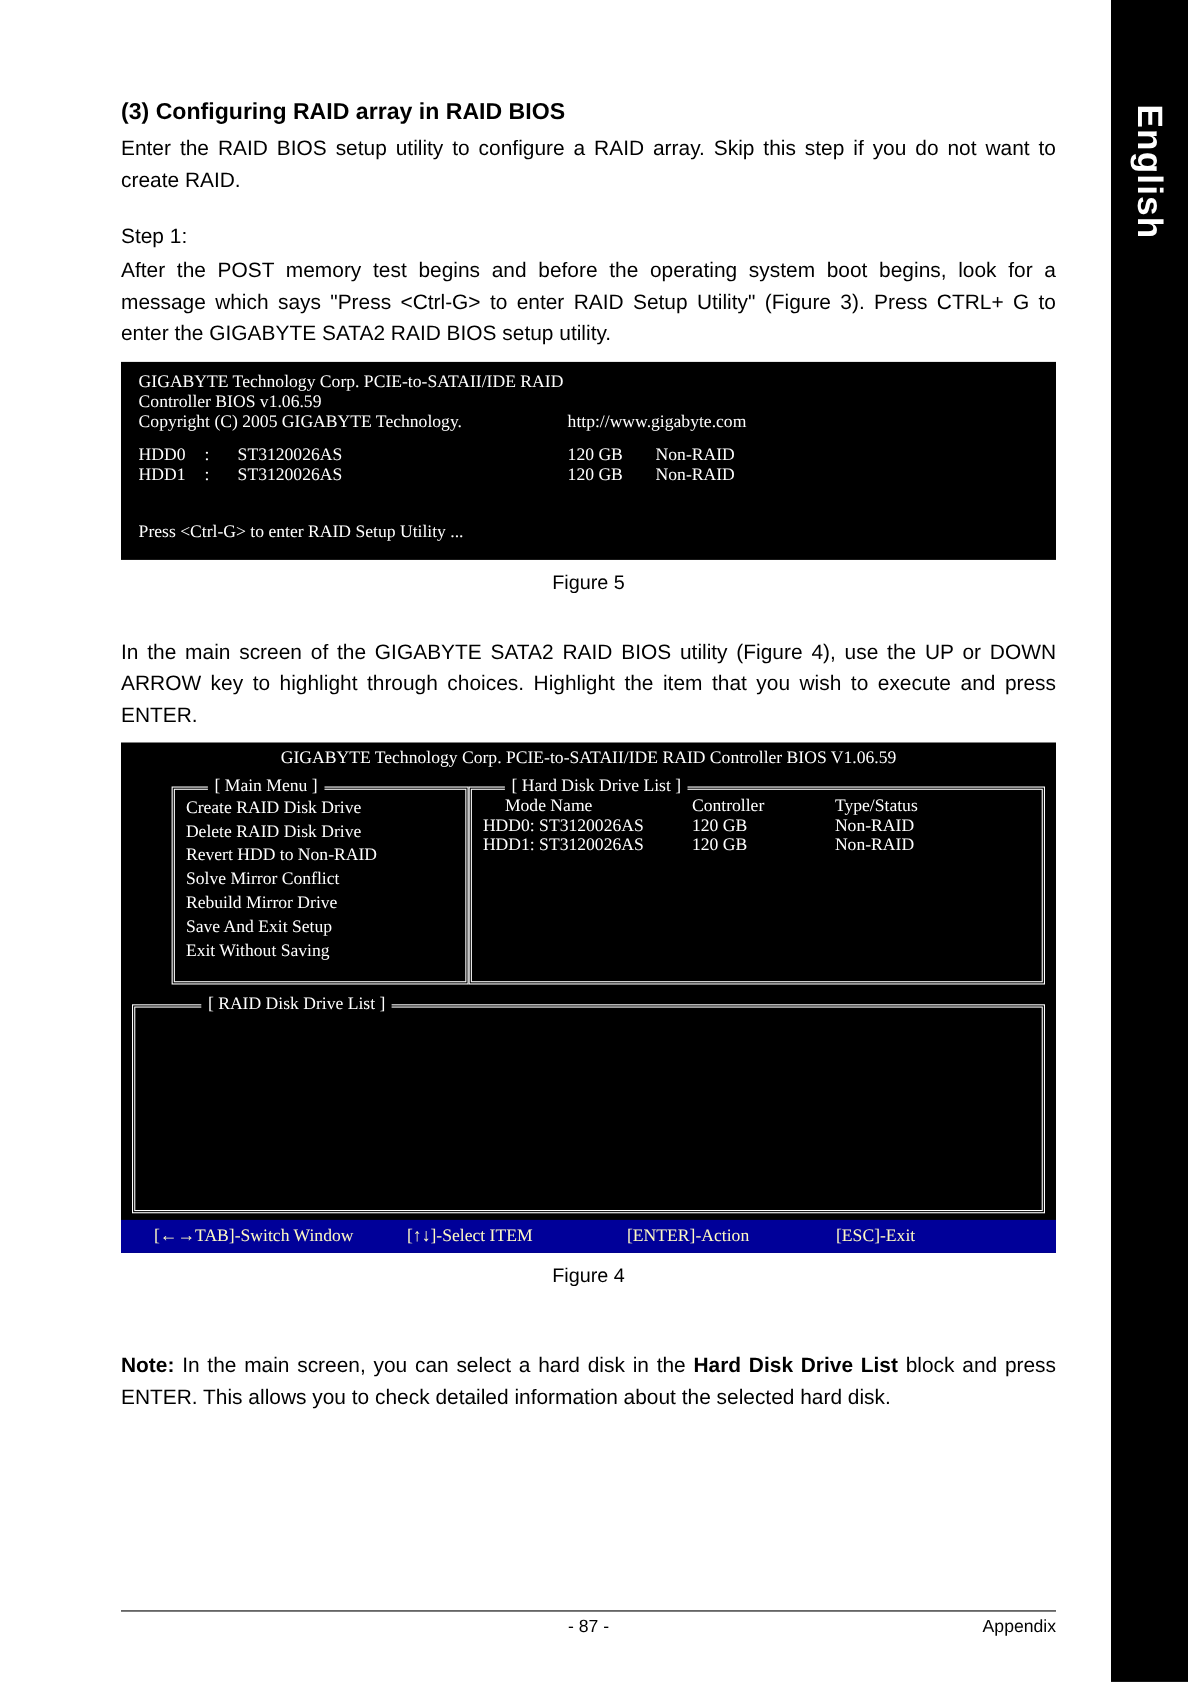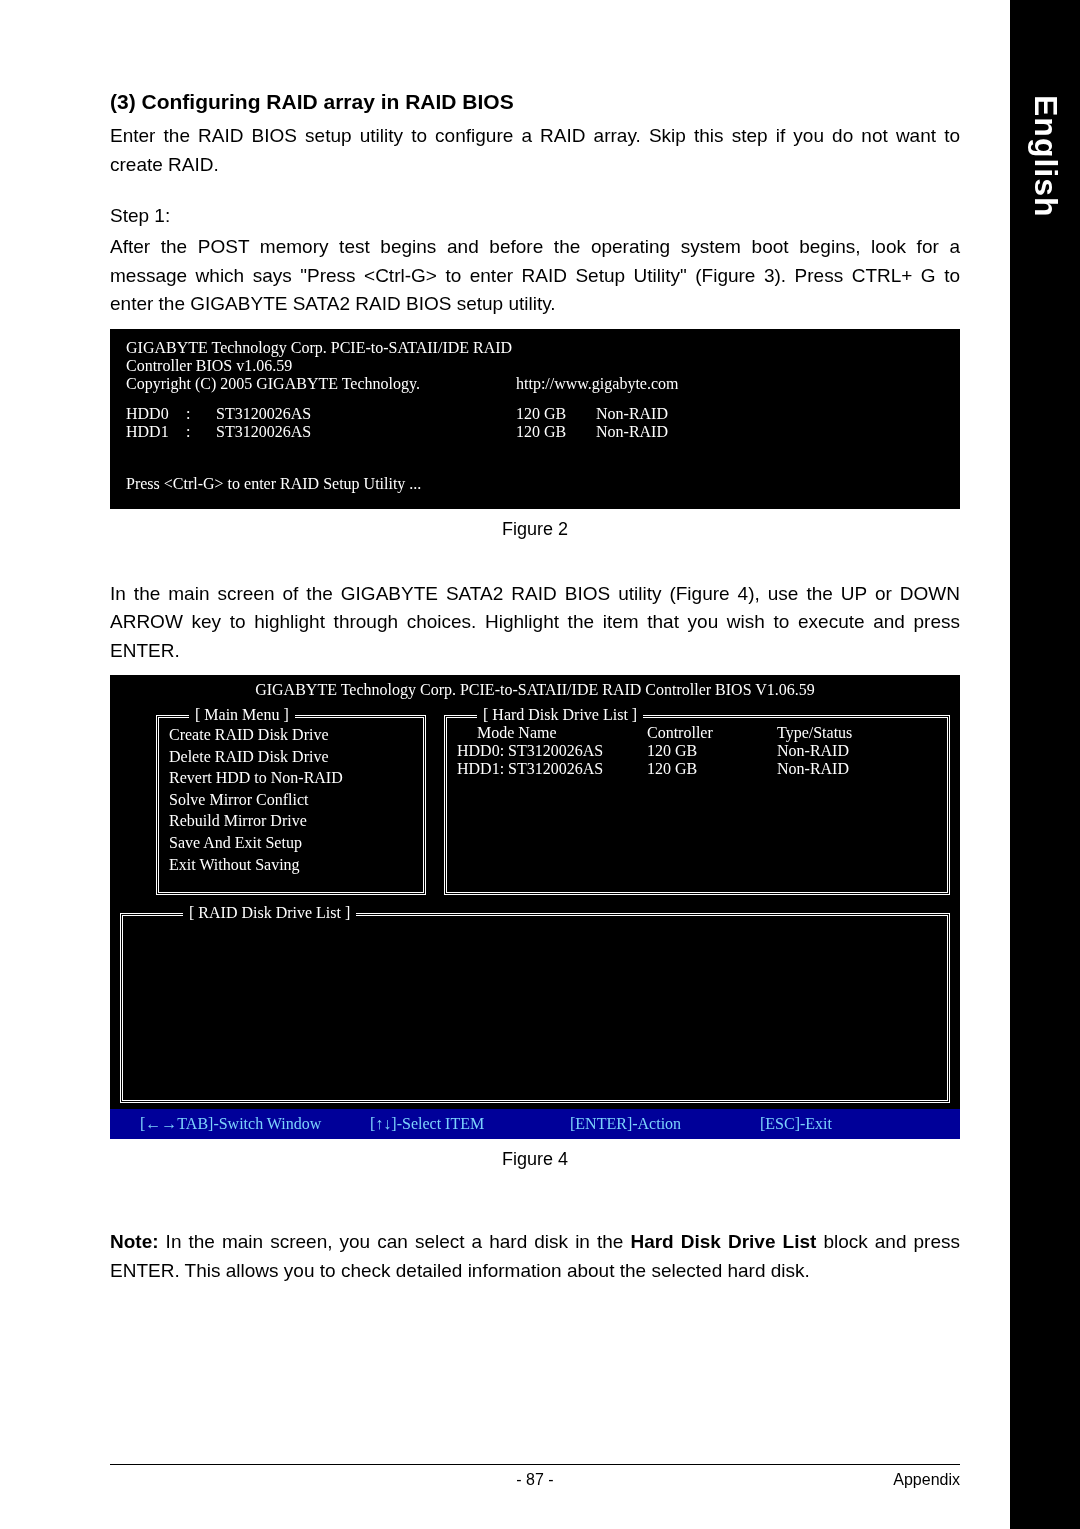--- a/index.html
+++ b/index.html
@@ -81,21 +81,21 @@
     }
     .bios-box2 {
       background: #000;
       color: #fff;
       font-family: "Times New Roman", serif;
       font-size: 16px;
       padding: 6px 10px 0 10px;
       margin-top: 10px;
     }
     .bios-box2-header { text-align: center; margin-bottom: 6px; }
-    .bios-panels-row { display: flex; gap: 18px; padding-left: 36px; }
+    .bios-panels-row { display: flex; gap: 0; padding-left: 36px; }
     .fieldset {
       border: 3px double #fff;
       padding: 6px 10px 10px 10px;
       position: relative;
       margin-top: 10px;
     }
     .fieldset-legend {
       position: absolute;
       top: -12px;
       background: #000;
@@ -106,21 +106,21 @@
     .hdd-list-panel { flex: 1; height: 180px; }
     .menu-item { line-height: 1.35; }
     .hdd-list-content { display: flex; }
     .hdd-c1 { width: 190px; }
     .hdd-c2 { width: 130px; }
     .hdd-c3 { flex: 1; text-align: left; }
     .raid-list-panel { margin-top: 18px; height: 190px; width: 100%; }
     .raid-list-panel .fieldset-legend { left: 60px; }
     .bios-footer {
       background: #000099;
-      color: #7dd3fc;
+      color: #fef9c3;
       padding: 6px 10px;
       margin: 6px -10px 0 -10px;
       display: flex;
     }
     .bios-footer span { display: inline-block; }
     .bf-1 { width: 230px; margin-left: 20px; }
     .bf-2 { width: 200px; }
     .bf-3 { width: 190px; }
     .bf-4 { }
     .note-section {
@@ -173,21 +173,21 @@
         <div class="bpr-drive">
           <div class="bpr-d-col1">HDD1</div>
           <div class="bpr-d-col2">:</div>
           <div class="bpr-d-col3">ST3120026AS</div>
           <div class="bpr-d-col4">120 GB</div>
           <div class="bpr-d-col5">Non-RAID</div>
         </div>
       </div>
       <div class="bios-prompt">Press &lt;Ctrl-G&gt; to enter RAID Setup Utility ...</div>
     </div>
-    <div class="figure-caption">Figure 2</div>
+    <div class="figure-caption">Figure 5</div>
 
     <div class="body-text">In the main screen of the GIGABYTE SATA2 RAID BIOS utility (Figure 4), use the UP or DOWN ARROW key to highlight through choices. Highlight the item that you wish to execute and press ENTER.</div>
 
     <div class="bios-box2">
       <div class="bios-box2-header">GIGABYTE Technology Corp. PCIE-to-SATAII/IDE RAID Controller BIOS V1.06.59</div>
       <div class="bios-panels-row">
         <div class="fieldset main-menu-panel">
           <div class="fieldset-legend">[ Main Menu ]</div>
           <div class="menu-item">Create RAID Disk Drive</div>
           <div class="menu-item">Delete RAID Disk Drive</div>

